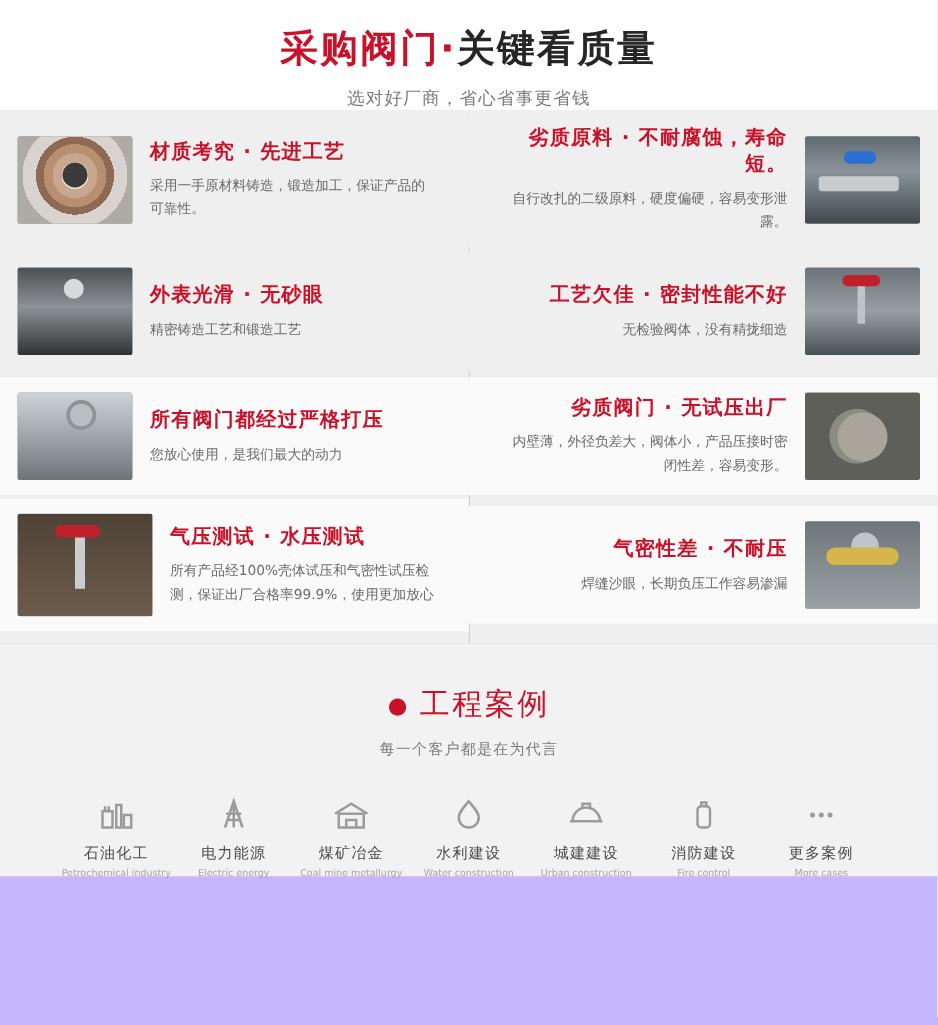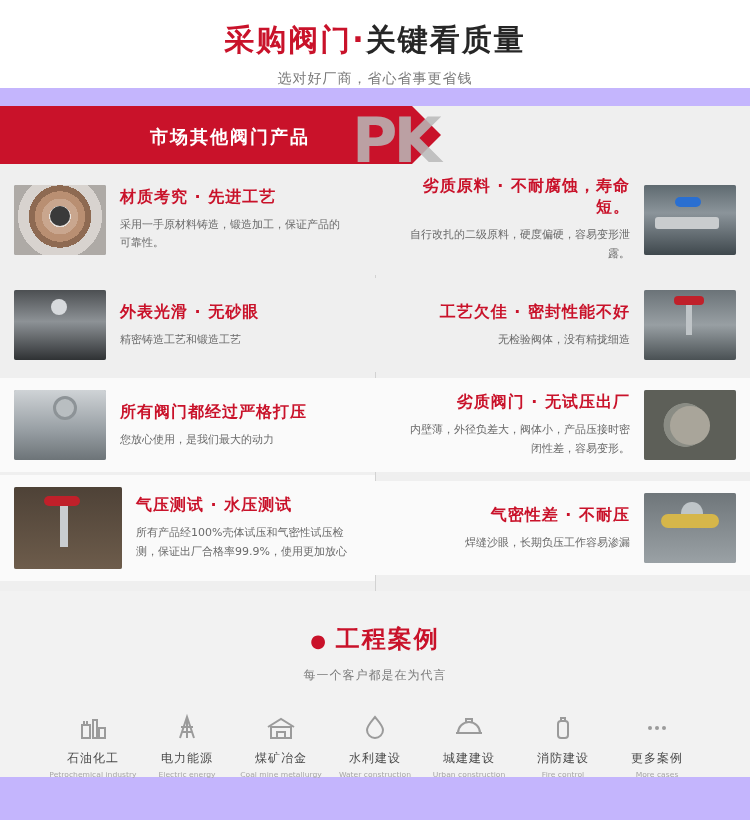--- a/index.html
+++ b/index.html
@@ -94,21 +94,21 @@
   .ph-wood-red:before{content:"";position:absolute;left:43%;top:18%;width:8px;height:55%;background:#c9cdd0;}
   .ph-ball{background:linear-gradient(180deg,#6f7madd 0%,#8c9398 100%);background:linear-gradient(180deg,#6f767a 0%,#9aa1a5 100%);}
   .ph-ball:after{content:"";position:absolute;left:18%;top:30%;width:64%;height:14px;border-radius:7px;background:#d6b64a;}
   .ph-ball:before{content:"";position:absolute;left:40%;top:12%;width:22px;height:22px;border-radius:50%;background:#bfc5c8;}
   .ph-check{background:radial-gradient(circle at 45% 50%,#8a8c84 0 35%,#5d5f58 36% 100%);}
   .ph-check:after{content:"";position:absolute;left:28%;top:22%;width:44%;height:56%;border-radius:50%;background:#a9a59a;}
 
   
   .cases{background:#f2f2f2;padding-top:32px;padding-bottom:20px;text-align:center;height:186px;box-sizing:border-box;}
   .cases-title{
-    font-size:24px;font-weight:bold;color:#c9122a;letter-spacing:2px;
+    font-size:24px;font-weight:normal;color:#c9122a;letter-spacing:2px;
   }
   .cases-title .dot{color:#c9122a;font-size:18px;vertical-align:middle;margin-right:8px;}
   .cases-sub{margin-top:12px;font-size:12px;color:#7b7b7b;letter-spacing:1px;}
   .icons{display:flex;justify-content:center;margin-top:26px;}
   .icon-cell{width:94px;text-align:center;}
   .icon-box{height:34px;display:flex;align-items:center;justify-content:center;}
   .icon-cell .cn{font-size:12px;color:#4a4a4a;margin-top:6px;letter-spacing:1px;}
   .icon-cell .en{font-size:8px;color:#a6a6a6;margin-top:3px;transform:scale(.95);}
   svg{display:block;}
 </style>
@@ -117,25 +117,20 @@
 
 <div class="page">
 
   <div class="hero">
     <div class="hero-title">
       <span>采购阀门</span><span>·</span><span class="blk">关键看质量</span>
     </div>
     <div class="hero-sub">选对好厂商，省心省事更省钱</div>
   </div>
 
-  <div class="band">
-    <div class="band-red"></div>
-    <div class="band-label">市场其他阀门产品</div>
-    <div class="band-pk">PK</div>
-  </div>
 
   <div class="compare">
     <div class="divider"></div>
 
     <div class="row">
       <div class="side left">
         <div class="thumb">
             <div class="ph ph-flange"></div>
           </div>
         <div class="txt">

